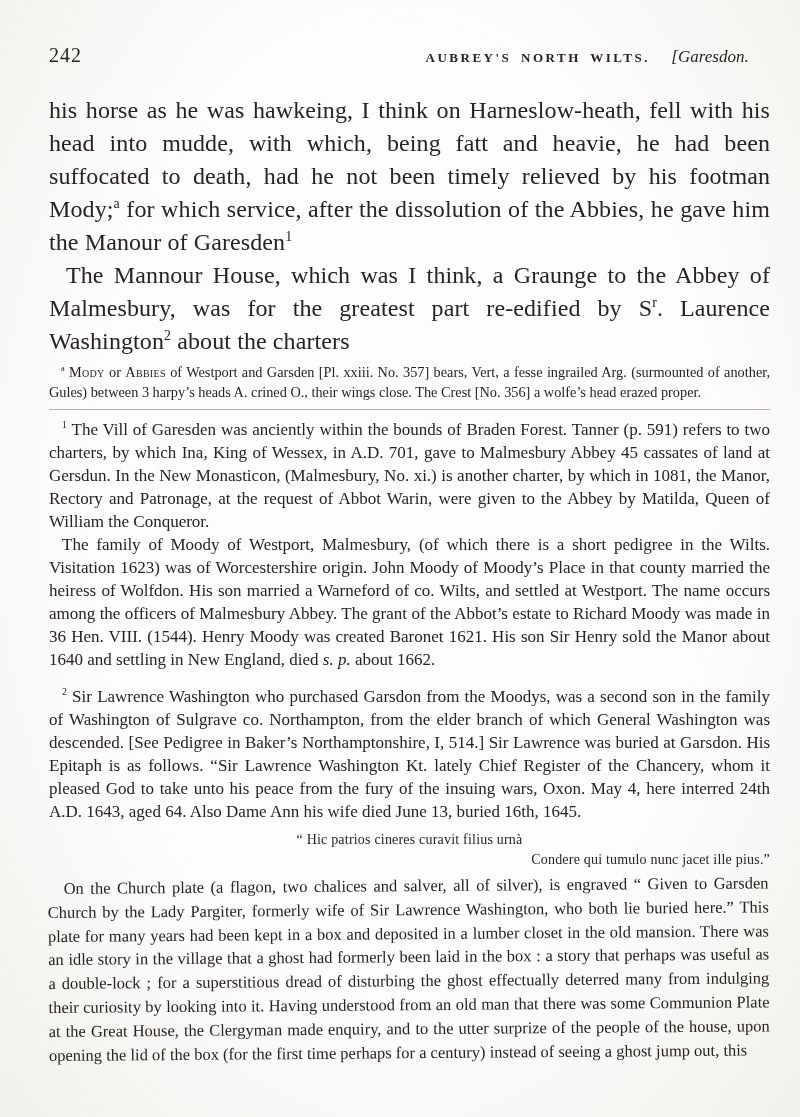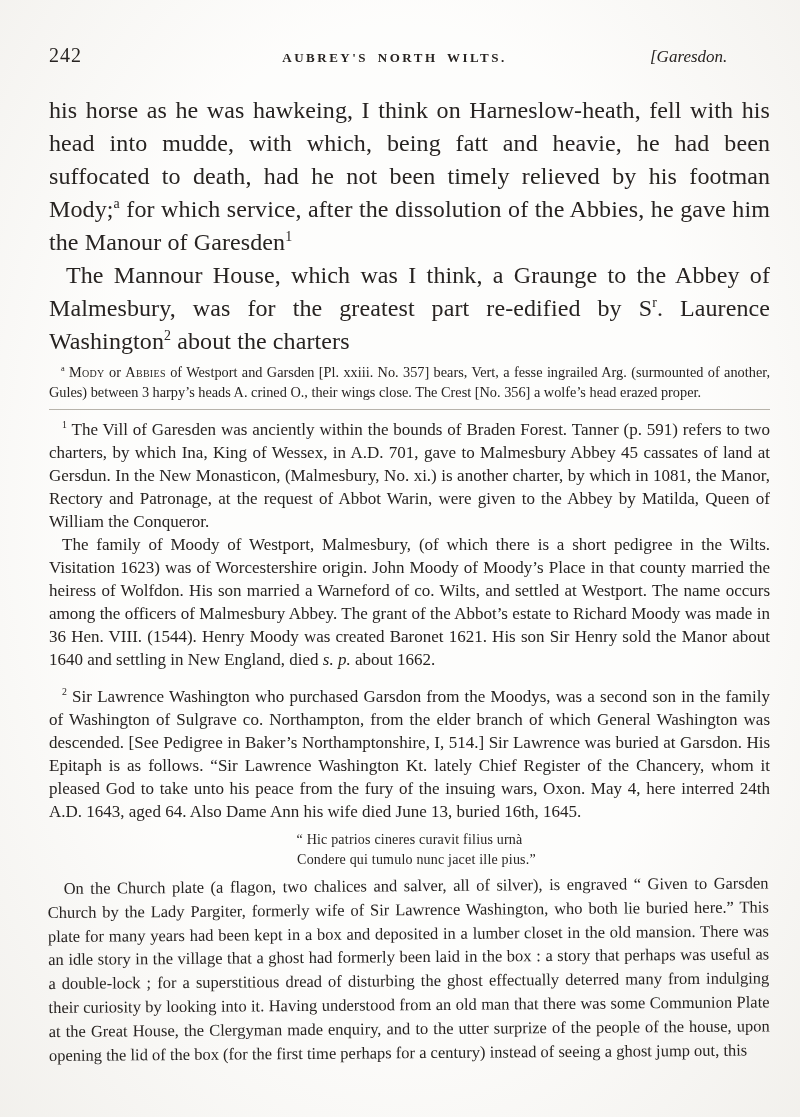--- a/index.html
+++ b/index.html
@@ -17,22 +17,22 @@
     color:var(--ink);
     font-family:"Liberation Serif","DejaVu Serif",serif;
     padding:44px 30px 20px 49px;
     overflow:hidden;
   }
   .running-head{
     display:flex;align-items:baseline;
     margin-bottom:27px;
   }
   .page-num{width:90px;font-size:20px;letter-spacing:1px;}
-  .head-title{flex:1;text-align:center;font-size:13px;font-weight:700;letter-spacing:2.5px;word-spacing:4px;}
-  .head-section{width:120px;text-align:left;font-style:italic;font-size:17px;}
+  .head-title{flex:1;text-align:right;font-size:13px;font-weight:700;letter-spacing:2.5px;word-spacing:4px;}
+  .head-section{width:120px;text-align:center;font-style:italic;font-size:17px;}
 
   .body-text p{
     font-size:24px;line-height:33px;
     text-align:justify;
     letter-spacing:.1px;
   }
   .body-text p.indent{text-indent:17px;}
 
   sup{font-size:58%;vertical-align:super;line-height:0;}
 
@@ -55,21 +55,21 @@
   .footnote p{text-indent:13px;}
   .footnote.second{margin-top:14px;}
   .it{font-style:italic;}
 
   .verse{
     margin-top:7px;
     text-align:center;
     font-size:14px;line-height:20px;
     letter-spacing:.2px;
   }
-  .verse .v2{padding-left:14px;}
+  .verse .v2{padding-left:14px;text-align:right;}
 
   .closing{
     margin-top:7px;
     font-size:16.5px;line-height:23.8px;
     text-align:justify;text-indent:16px;
     transform:rotate(-0.45deg);
     transform-origin:0 100%;
   }
 </style>
 </head>

